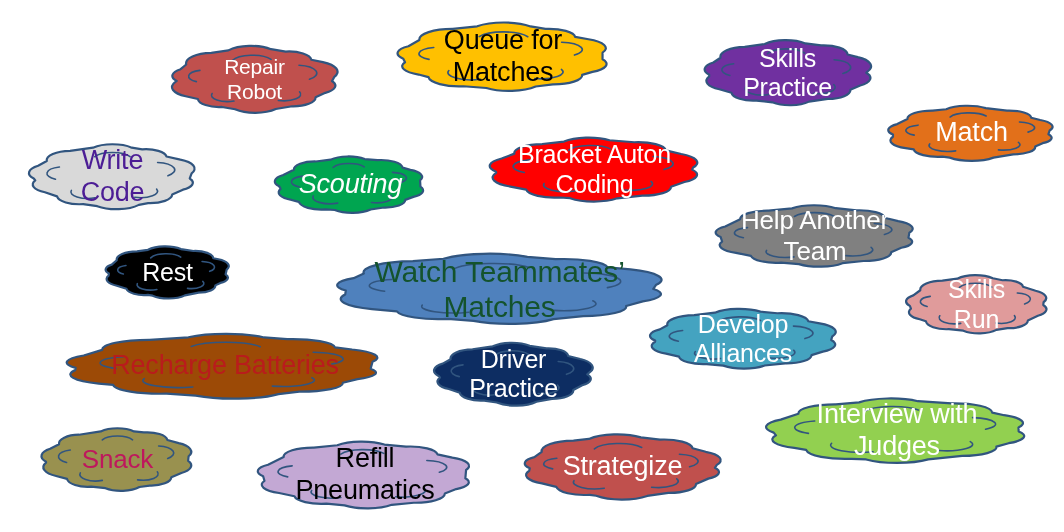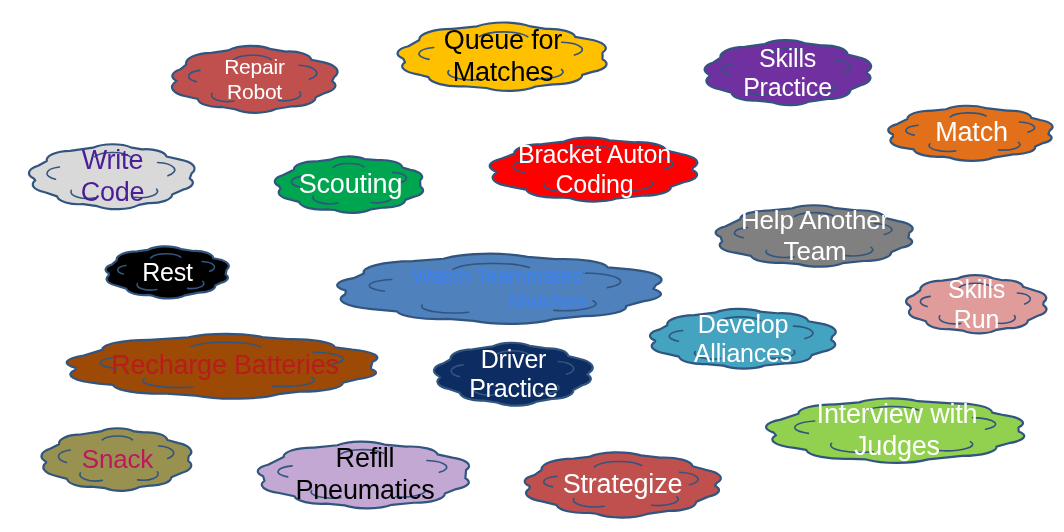--- a/index.html
+++ b/index.html
@@ -115,21 +115,21 @@
     </div>
     <div class="cloud" style="left: 258px; top: 143px; width: 185px; height: 83px;">
       <svg viewBox="0 0 100 100" preserveAspectRatio="none">
         <path d="M 39.23 20.11 A 12.31 10.37 0 0 1 57.66 19.38 L 64.60 20.61 A 11.78 9.92 0 0 1 78.14 29.62 L 82.37 32.42 A 11.19 9.42 0 0 1 87.60 45.09 L 87.82 52.65 A 10.62 8.94 0 0 1 83.96 64.92 L 79.57 68.53 A 10.89 9.17 0 0 1 68.07 77.74 L 60.89 80.14 A 12.95 10.91 0 0 1 41.49 80.73 L 36.57 79.99 A 12.33 10.39 0 0 1 22.08 70.87 L 18.12 68.61 A 11.79 9.93 0 0 1 12.26 55.36 L 11.48 52.24 A 11.59 9.76 0 0 1 13.65 38.54 L 19.39 32.22 A 11.49 9.67 0 0 1 31.21 22.26 L 39.23 20.11 Z" fill="#00A550" stroke="#31557F" stroke-width="2.2" stroke-linejoin="round" vector-effect="non-scaling-stroke"></path>
         <path d="M 57.40 28.70 A 9.33 7.65 0 0 0 40.64 29.40" fill="none" stroke="#31557F" stroke-width="1.6" stroke-linecap="round" vector-effect="non-scaling-stroke"></path>
         <path d="M 77.43 47.44 A 8.48 6.95 0 0 0 72.68 35.36" fill="none" stroke="#31557F" stroke-width="1.6" stroke-linecap="round" vector-effect="non-scaling-stroke"></path>
         <path d="M 61.37 71.72 A 8.25 6.77 0 0 0 71.84 62.94" fill="none" stroke="#31557F" stroke-width="1.6" stroke-linecap="round" vector-effect="non-scaling-stroke"></path>
         <path d="M 29.89 63.76 A 9.35 7.67 0 0 0 43.07 72.46" fill="none" stroke="#31557F" stroke-width="1.6" stroke-linecap="round" vector-effect="non-scaling-stroke"></path>
         <path d="M 24.29 39.95 A 8.79 7.20 0 0 0 22.32 53.02" fill="none" stroke="#31557F" stroke-width="1.6" stroke-linecap="round" vector-effect="non-scaling-stroke"></path>
       </svg>
-      <div class="cloud-label" style="color: rgb(255, 255, 255); font-size: 27px;">Scouting</div>
+      <div class="cloud-label" style="color: rgb(255, 255, 255); font-size: 27px; font-style: italic;">Scouting</div>
     </div>
     <div class="cloud" style="left: 467px; top: 122px; width: 255px; height: 95px;">
       <svg viewBox="0 0 100 100" preserveAspectRatio="none">
         <path d="M 38.03 20.60 A 11.99 10.10 0 0 1 55.91 19.20 L 65.60 21.32 A 10.95 9.22 0 0 1 77.96 29.90 L 84.01 33.65 A 12.39 10.43 0 0 1 88.67 47.93 L 88.30 50.13 A 11.13 9.37 0 0 1 85.27 63.17 L 80.01 68.08 A 10.89 9.17 0 0 1 68.73 77.46 L 58.91 80.35 A 12.31 10.37 0 0 1 40.46 80.21 L 36.50 79.45 A 11.22 9.45 0 0 1 23.21 71.25 L 17.03 67.97 A 12.68 10.68 0 0 1 11.44 53.53 L 11.36 52.39 A 11.86 9.99 0 0 1 13.58 38.37 L 18.58 33.32 A 11.19 9.42 0 0 1 29.50 23.19 L 38.03 20.60 Z" fill="#FF0000" stroke="#31557F" stroke-width="2.2" stroke-linejoin="round" vector-effect="non-scaling-stroke"></path>
         <path d="M 56.20 28.27 A 9.09 7.45 0 0 0 39.93 29.60" fill="none" stroke="#31557F" stroke-width="1.6" stroke-linecap="round" vector-effect="non-scaling-stroke"></path>
         <path d="M 77.26 49.95 A 9.39 7.70 0 0 0 73.02 36.33" fill="none" stroke="#31557F" stroke-width="1.6" stroke-linecap="round" vector-effect="non-scaling-stroke"></path>
         <path d="M 61.89 71.55 A 8.25 6.77 0 0 0 72.15 62.60" fill="none" stroke="#31557F" stroke-width="1.6" stroke-linecap="round" vector-effect="non-scaling-stroke"></path>
         <path d="M 30.24 64.73 A 8.51 6.97 0 0 0 42.33 72.55" fill="none" stroke="#31557F" stroke-width="1.6" stroke-linecap="round" vector-effect="non-scaling-stroke"></path>
         <path d="M 24.47 39.82 A 8.99 7.37 0 0 0 22.46 53.19" fill="none" stroke="#31557F" stroke-width="1.6" stroke-linecap="round" vector-effect="non-scaling-stroke"></path>
       </svg>
@@ -161,21 +161,21 @@
     </div>
     <div class="cloud" style="left: 297px; top: 238px; width: 405px; height: 102px;">
       <svg viewBox="0 0 100 100" preserveAspectRatio="none">
         <path d="M 36.16 20.32 A 13.91 11.71 0 0 1 56.89 18.51 L 63.84 20.78 A 10.95 9.22 0 0 1 76.73 28.84 L 82.34 30.82 A 13.28 11.19 0 0 1 88.70 45.82 L 87.98 49.99 A 10.36 8.72 0 0 1 85.39 62.16 L 81.26 66.69 A 10.89 9.17 0 0 1 70.68 76.57 L 63.34 79.55 A 13.27 11.17 0 0 1 43.57 81.28 L 37.25 79.26 A 10.39 8.75 0 0 1 24.65 71.98 L 18.50 69.67 A 12.68 10.68 0 0 1 11.89 55.50 L 12.05 51.50 A 10.26 8.64 0 0 1 13.96 39.37 L 16.50 34.81 A 12.98 10.93 0 0 1 28.60 22.70 L 36.16 20.32 Z" fill="#4F81BD" stroke="#31557F" stroke-width="2.2" stroke-linejoin="round" vector-effect="non-scaling-stroke"></path>
         <path d="M 57.38 29.02 A 10.54 8.65 0 0 0 38.52 30.75" fill="none" stroke="#31557F" stroke-width="1.6" stroke-linecap="round" vector-effect="non-scaling-stroke"></path>
         <path d="M 76.65 48.68 A 10.07 8.25 0 0 0 70.87 34.38" fill="none" stroke="#31557F" stroke-width="1.6" stroke-linecap="round" vector-effect="non-scaling-stroke"></path>
         <path d="M 63.41 71.00 A 8.25 6.77 0 0 0 73.04 61.57" fill="none" stroke="#31557F" stroke-width="1.6" stroke-linecap="round" vector-effect="non-scaling-stroke"></path>
         <path d="M 30.93 65.79 A 7.87 6.46 0 0 0 42.39 72.73" fill="none" stroke="#31557F" stroke-width="1.6" stroke-linecap="round" vector-effect="non-scaling-stroke"></path>
         <path d="M 23.39 40.62 A 7.77 6.37 0 0 0 21.64 52.19" fill="none" stroke="#31557F" stroke-width="1.6" stroke-linecap="round" vector-effect="non-scaling-stroke"></path>
       </svg>
-      <div class="cloud-label" style="color: #3b82f6; font-size: 21px; text-align: right;">Watch Teammates’
+      <div class="cloud-label" style="color: #14532d; font-size: 30px;">Watch Teammates’
 Matches</div>
     </div>
     <div class="cloud" style="left: 889px; top: 262px; width: 175px; height: 85px;">
       <svg viewBox="0 0 100 100" preserveAspectRatio="none">
         <path d="M 39.00 19.59 A 13.59 11.44 0 0 1 59.36 19.17 L 64.86 21.47 A 10.11 8.52 0 0 1 76.57 29.12 L 83.75 33.78 A 11.79 9.93 0 0 1 88.32 47.34 L 88.16 50.55 A 10.87 9.16 0 0 1 85.08 63.27 L 79.35 68.76 A 10.89 9.17 0 0 1 67.73 77.87 L 61.38 79.86 A 12.63 10.64 0 0 1 42.49 80.79 L 34.21 79.02 A 11.78 9.92 0 0 1 21.07 69.65 L 17.59 67.30 A 10.89 9.17 0 0 1 12.54 54.96 L 11.93 51.65 A 10.52 8.86 0 0 1 13.90 39.21 L 17.87 33.24 A 12.68 10.68 0 0 1 30.51 21.96 L 39.00 19.59 Z" fill="#E09B9B" stroke="#31557F" stroke-width="2.2" stroke-linejoin="round" vector-effect="non-scaling-stroke"></path>
         <path d="M 58.77 29.47 A 10.30 8.45 0 0 0 40.25 29.87" fill="none" stroke="#31557F" stroke-width="1.6" stroke-linecap="round" vector-effect="non-scaling-stroke"></path>
         <path d="M 77.48 49.34 A 8.93 7.33 0 0 0 73.32 36.40" fill="none" stroke="#31557F" stroke-width="1.6" stroke-linecap="round" vector-effect="non-scaling-stroke"></path>
         <path d="M 61.11 71.80 A 8.25 6.77 0 0 0 71.68 63.10" fill="none" stroke="#31557F" stroke-width="1.6" stroke-linecap="round" vector-effect="non-scaling-stroke"></path>
         <path d="M 29.01 63.23 A 8.93 7.32 0 0 0 40.97 72.16" fill="none" stroke="#31557F" stroke-width="1.6" stroke-linecap="round" vector-effect="non-scaling-stroke"></path>
         <path d="M 23.57 40.49 A 7.98 6.54 0 0 0 21.78 52.35" fill="none" stroke="#31557F" stroke-width="1.6" stroke-linecap="round" vector-effect="non-scaling-stroke"></path>
@@ -246,21 +246,21 @@
         <path d="M 39.72 20.26 A 11.67 9.83 0 0 1 57.19 19.57 L 65.20 21.59 A 10.11 8.52 0 0 1 76.82 29.32 L 82.35 32.62 A 10.89 9.17 0 0 1 87.44 44.95 L 87.17 53.31 A 9.33 7.86 0 0 1 83.78 64.10 L 79.57 68.53 A 10.89 9.17 0 0 1 68.07 77.74 L 59.91 79.83 A 11.67 9.83 0 0 1 42.44 80.36 L 35.72 78.71 A 10.11 8.52 0 0 1 23.85 71.22 L 18.18 68.03 A 10.89 9.17 0 0 1 12.76 55.79 L 12.27 51.20 A 9.72 8.19 0 0 1 14.09 39.71 L 19.85 32.07 A 10.89 9.17 0 0 1 31.05 22.63 L 39.72 20.26 Z" fill="#C3A8D4" stroke="#31557F" stroke-width="2.2" stroke-linejoin="round" vector-effect="non-scaling-stroke"></path>
         <path d="M 56.95 28.40 A 8.84 7.25 0 0 0 41.06 29.07" fill="none" stroke="#31557F" stroke-width="1.6" stroke-linecap="round" vector-effect="non-scaling-stroke"></path>
         <path d="M 77.54 47.23 A 8.25 6.77 0 0 0 72.91 35.47" fill="none" stroke="#31557F" stroke-width="1.6" stroke-linecap="round" vector-effect="non-scaling-stroke"></path>
         <path d="M 61.37 71.72 A 8.25 6.77 0 0 0 71.84 62.94" fill="none" stroke="#31557F" stroke-width="1.6" stroke-linecap="round" vector-effect="non-scaling-stroke"></path>
         <path d="M 30.25 65.40 A 7.66 6.28 0 0 0 41.06 72.53" fill="none" stroke="#31557F" stroke-width="1.6" stroke-linecap="round" vector-effect="non-scaling-stroke"></path>
         <path d="M 23.02 40.89 A 7.37 6.04 0 0 0 21.37 51.85" fill="none" stroke="#31557F" stroke-width="1.6" stroke-linecap="round" vector-effect="non-scaling-stroke"></path>
       </svg>
       <div class="cloud-label" style="color: rgb(0, 0, 0); font-size: 27px;">Refill
 Pneumatics</div>
     </div>
-    <div class="cloud" style="left: 500px; top: 438px; width: 245px; height: 94px;">
+    <div class="cloud" style="left: 500px; top: 420px; width: 245px; height: 94px;">
       <svg viewBox="0 0 100 100" preserveAspectRatio="none">
         <path d="M 36.28 20.13 A 14.23 11.98 0 0 1 57.51 18.48 L 65.32 20.83 A 11.78 9.92 0 0 1 78.62 30.06 L 83.97 33.84 A 12.09 10.18 0 0 1 88.52 47.78 L 87.70 50.82 A 9.85 8.29 0 0 1 85.02 62.36 L 80.01 68.08 A 10.89 9.17 0 0 1 68.73 77.46 L 60.11 80.79 A 13.91 11.71 0 0 1 39.26 80.62 L 36.61 79.61 A 11.50 9.68 0 0 1 22.99 71.21 L 17.12 67.39 A 11.79 9.93 0 0 1 11.92 53.97 L 12.16 51.35 A 9.99 8.41 0 0 1 14.03 39.54 L 17.03 33.90 A 13.28 11.19 0 0 1 29.99 21.88 L 36.28 20.13 Z" fill="#C0504D" stroke="#31557F" stroke-width="2.2" stroke-linejoin="round" vector-effect="non-scaling-stroke"></path>
         <path d="M 57.85 29.24 A 10.79 8.84 0 0 0 38.53 30.82" fill="none" stroke="#31557F" stroke-width="1.6" stroke-linecap="round" vector-effect="non-scaling-stroke"></path>
         <path d="M 77.38 49.75 A 9.16 7.51 0 0 0 73.24 36.46" fill="none" stroke="#31557F" stroke-width="1.6" stroke-linecap="round" vector-effect="non-scaling-stroke"></path>
         <path d="M 61.89 71.55 A 8.25 6.77 0 0 0 72.15 62.60" fill="none" stroke="#31557F" stroke-width="1.6" stroke-linecap="round" vector-effect="non-scaling-stroke"></path>
         <path d="M 30.19 64.53 A 8.72 7.15 0 0 0 42.58 72.54" fill="none" stroke="#31557F" stroke-width="1.6" stroke-linecap="round" vector-effect="non-scaling-stroke"></path>
         <path d="M 23.20 40.76 A 7.57 6.21 0 0 0 21.50 52.02" fill="none" stroke="#31557F" stroke-width="1.6" stroke-linecap="round" vector-effect="non-scaling-stroke"></path>
       </svg>
       <div class="cloud-label" style="color: rgb(255, 255, 255); font-size: 27px;">Strategize</div>
     </div>

